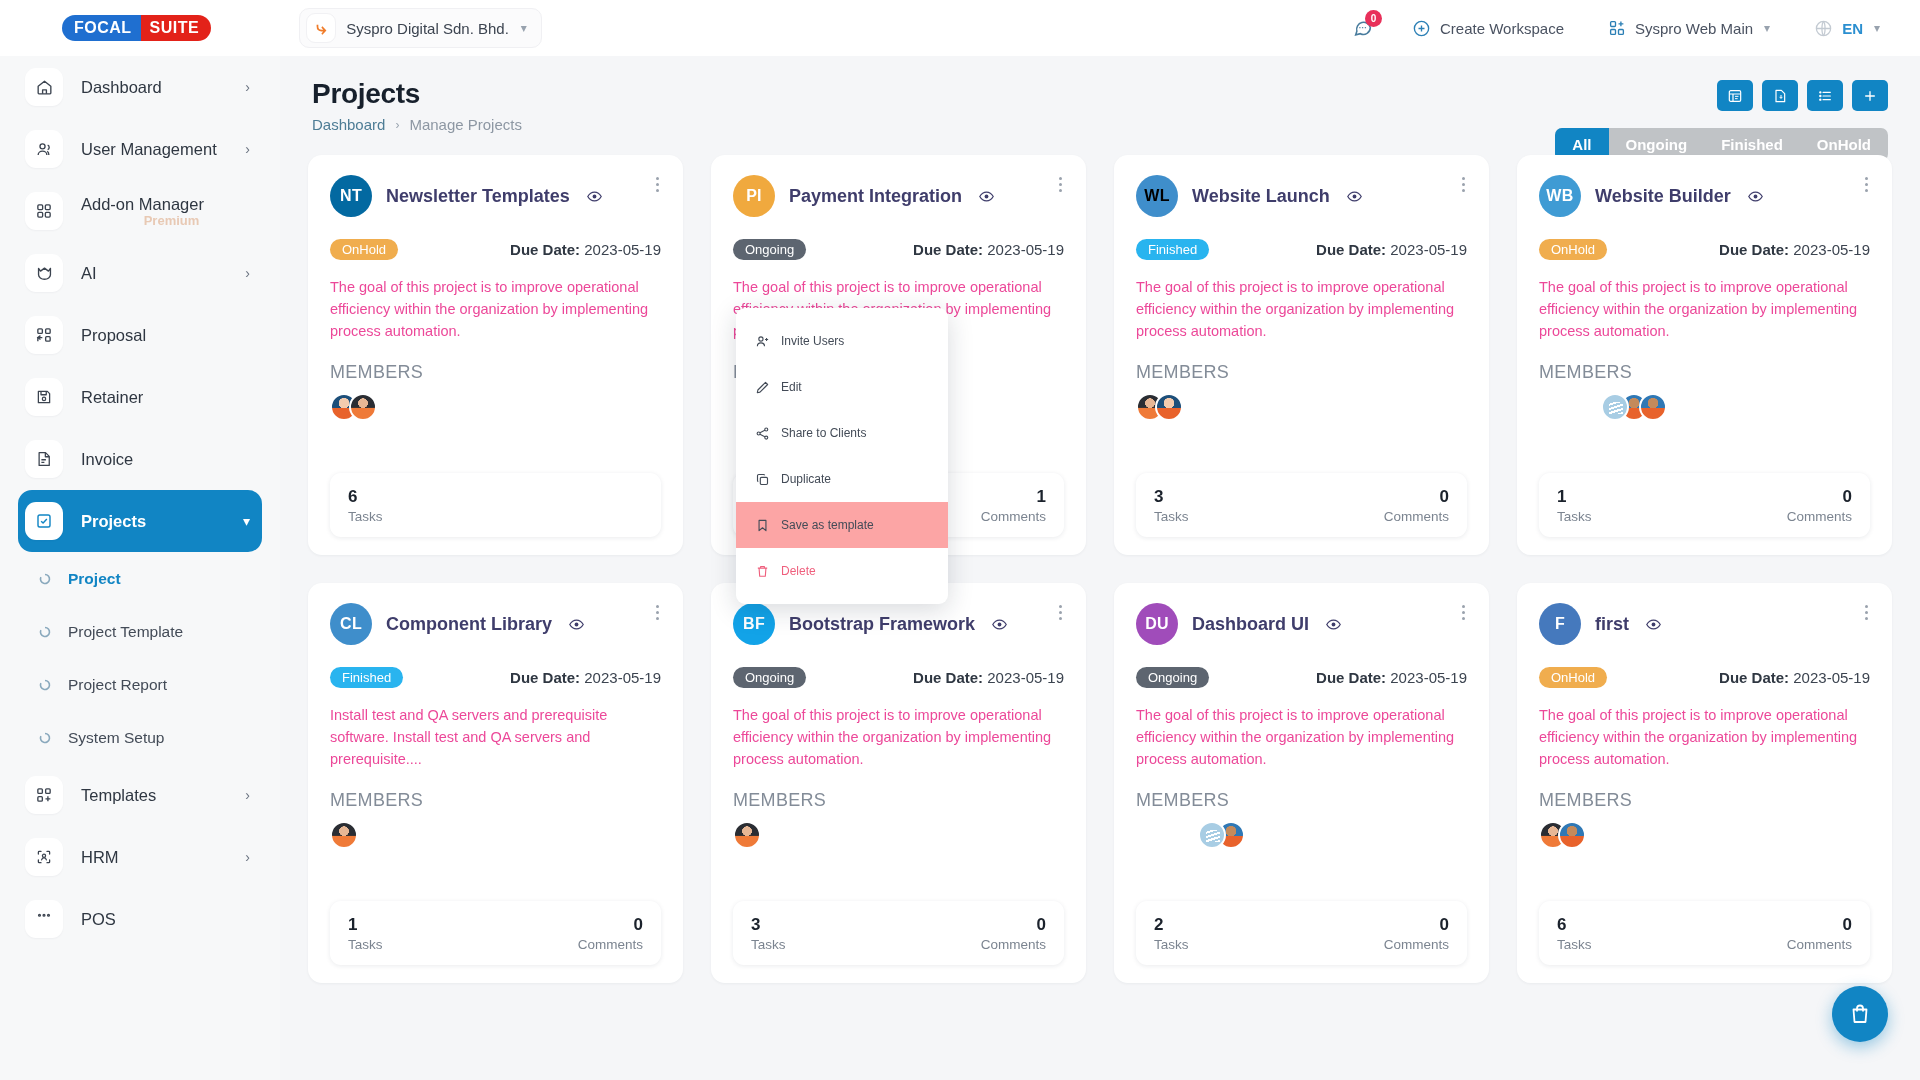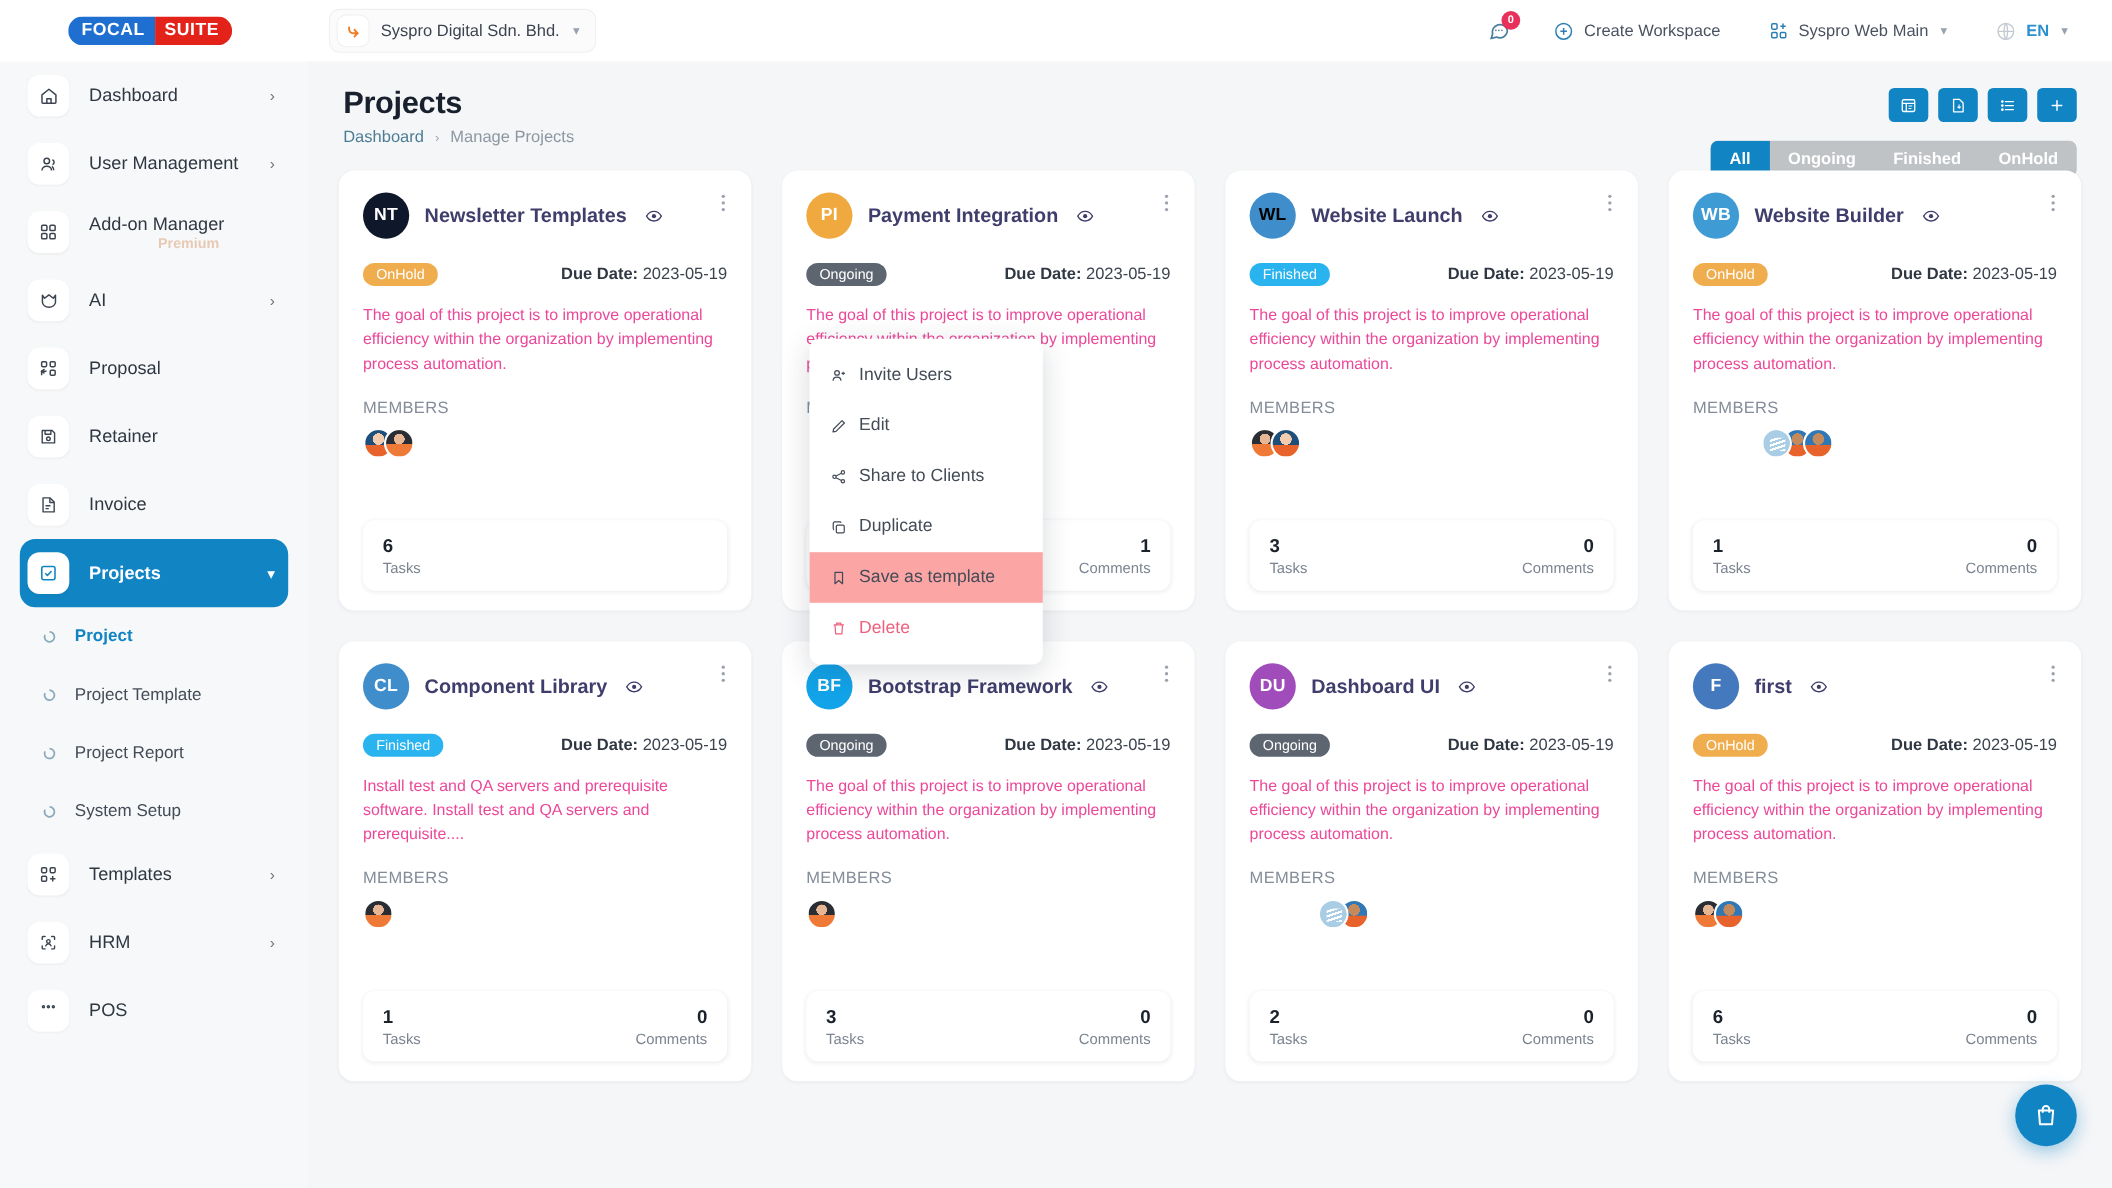--- a/index.html
+++ b/index.html
@@ -185,21 +185,21 @@
   .chip.finished { background: #29b4ef; }
   .due { font-size: 15px; color: #2f3742; }
   .due b { font-weight: 700; }
   .due span { font-weight: 400; color:#3c4450;}
 
   .desc {
     margin-top: 16px; font-size: 14.5px; line-height: 1.52;
     color: #ec4899;
   }
   .members-lbl {
-    margin-top: 20px; font-size: 15px; color: #838c98; letter-spacing: .3px;
+    margin-top: 20px; font-size: 18px; color: #838c98; letter-spacing: .3px;
   }
   .members {
     margin-top: 9px; display: flex; align-items: center; height: 30px;
   }
   .mav {
     width: 28px; height: 28px; border-radius: 50%;
     border: 2px solid #fff;
     margin-right: -9px;
     background-size: cover;
   }
@@ -229,21 +229,21 @@
     position: absolute;
     left: 456px; top: 252px;
     width: 212px;
     background: #fff; border-radius: 9px;
     box-shadow: 0 6px 26px rgba(25,35,55,.17);
     padding: 10px 0 10px 0;
     z-index: 60;
   }
   .ctx-item {
     height: 46px; display: flex; align-items: center; gap: 11px;
-    padding: 0 18px; font-size: 16px; color: #434b57;
+    padding: 0 18px; font-size: 12px; color: #434b57;
   }
   .ctx-item.hover { background: #fca5a5; }
   .ctx-item.danger { color: #ef5f7d; }
   .ctx-ico { width: 16px; display: flex; align-items: center; justify-content: center; }
 
   
   .fab {
     position: absolute; right: 32px; bottom: 38px;
     width: 56px; height: 56px; border-radius: 50%;
     background: #1185c4; color: #fff;
@@ -524,21 +524,21 @@
   </div>
 
   <div class="grid" id="project-grid">
       <div class="card">
         <div class="kebab">
           <i></i>
           <i></i>
           <i></i>
         </div>
    <div class="card-top">
-     <span class="avatar-init" style="background:#0f172a;color:#ffffff">NT</span>
+     <span class="avatar-init" style="background:#0369a1;color:#ffffff">NT</span>
      <span class="card-title">Newsletter Templates</span>
      <span class="eye">
        <svg width="17" height="17" viewBox="0 0 24 24" fill="none" stroke="currentColor" stroke-width="1.7">
          <path d="M2.5 12S6 5.8 12 5.8 21.5 12 21.5 12 18 18.2 12 18.2 2.5 12 2.5 12z"></path>
          <circle cx="12" cy="12" r="2.7" fill="currentColor" stroke="none"></circle>
        </svg>
      </span>
    </div>
    <div class="status-row">
      <span class="chip onhold">OnHold</span>

